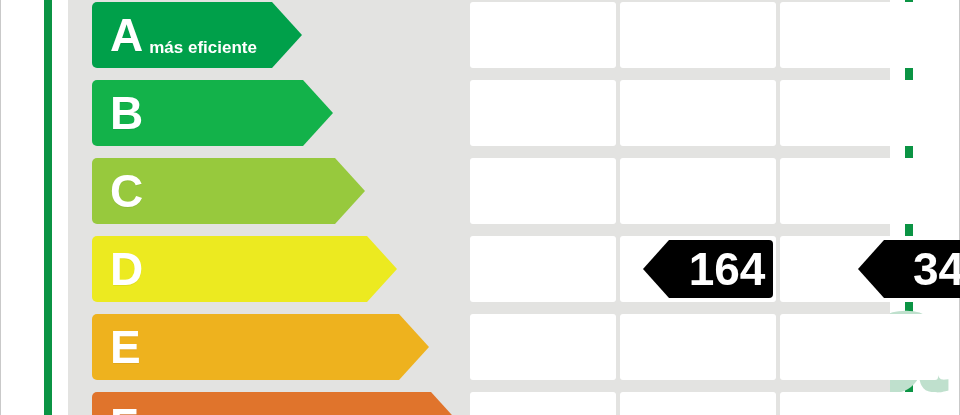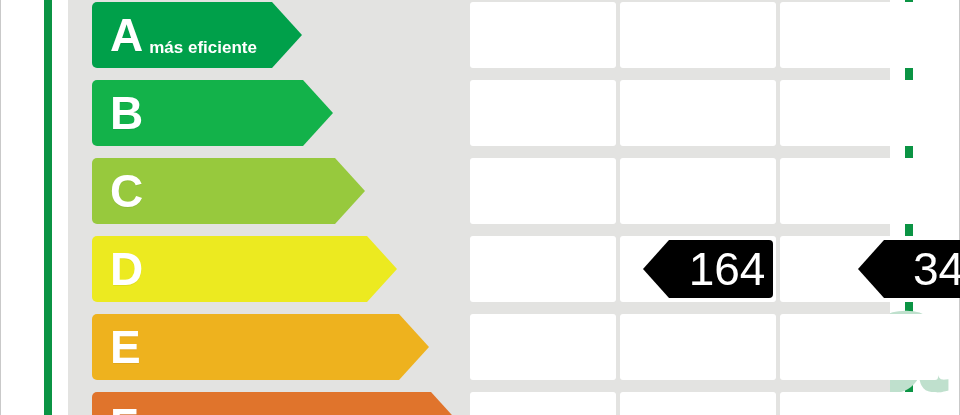--- a/index.html
+++ b/index.html
@@ -91,21 +91,21 @@
 
   
   .value-badge{
     position:absolute;
     top:4px;height:58px;
     background:#000000;
     border-radius:0 4px 4px 0;
     display:flex;align-items:center;justify-content:center;
     color:#ffffff;
     font-size:46px;
-    font-weight:normal;
+    font-weight:bold;
     box-sizing:border-box;
     padding-left:18px;padding-right:6px;
   }
   .value-badge .notch{
     position:absolute;
     right:100%;top:0;
     width:0;height:0;
     border-top:29px solid transparent;
     border-bottom:29px solid transparent;
     border-right:26px solid #000000;

